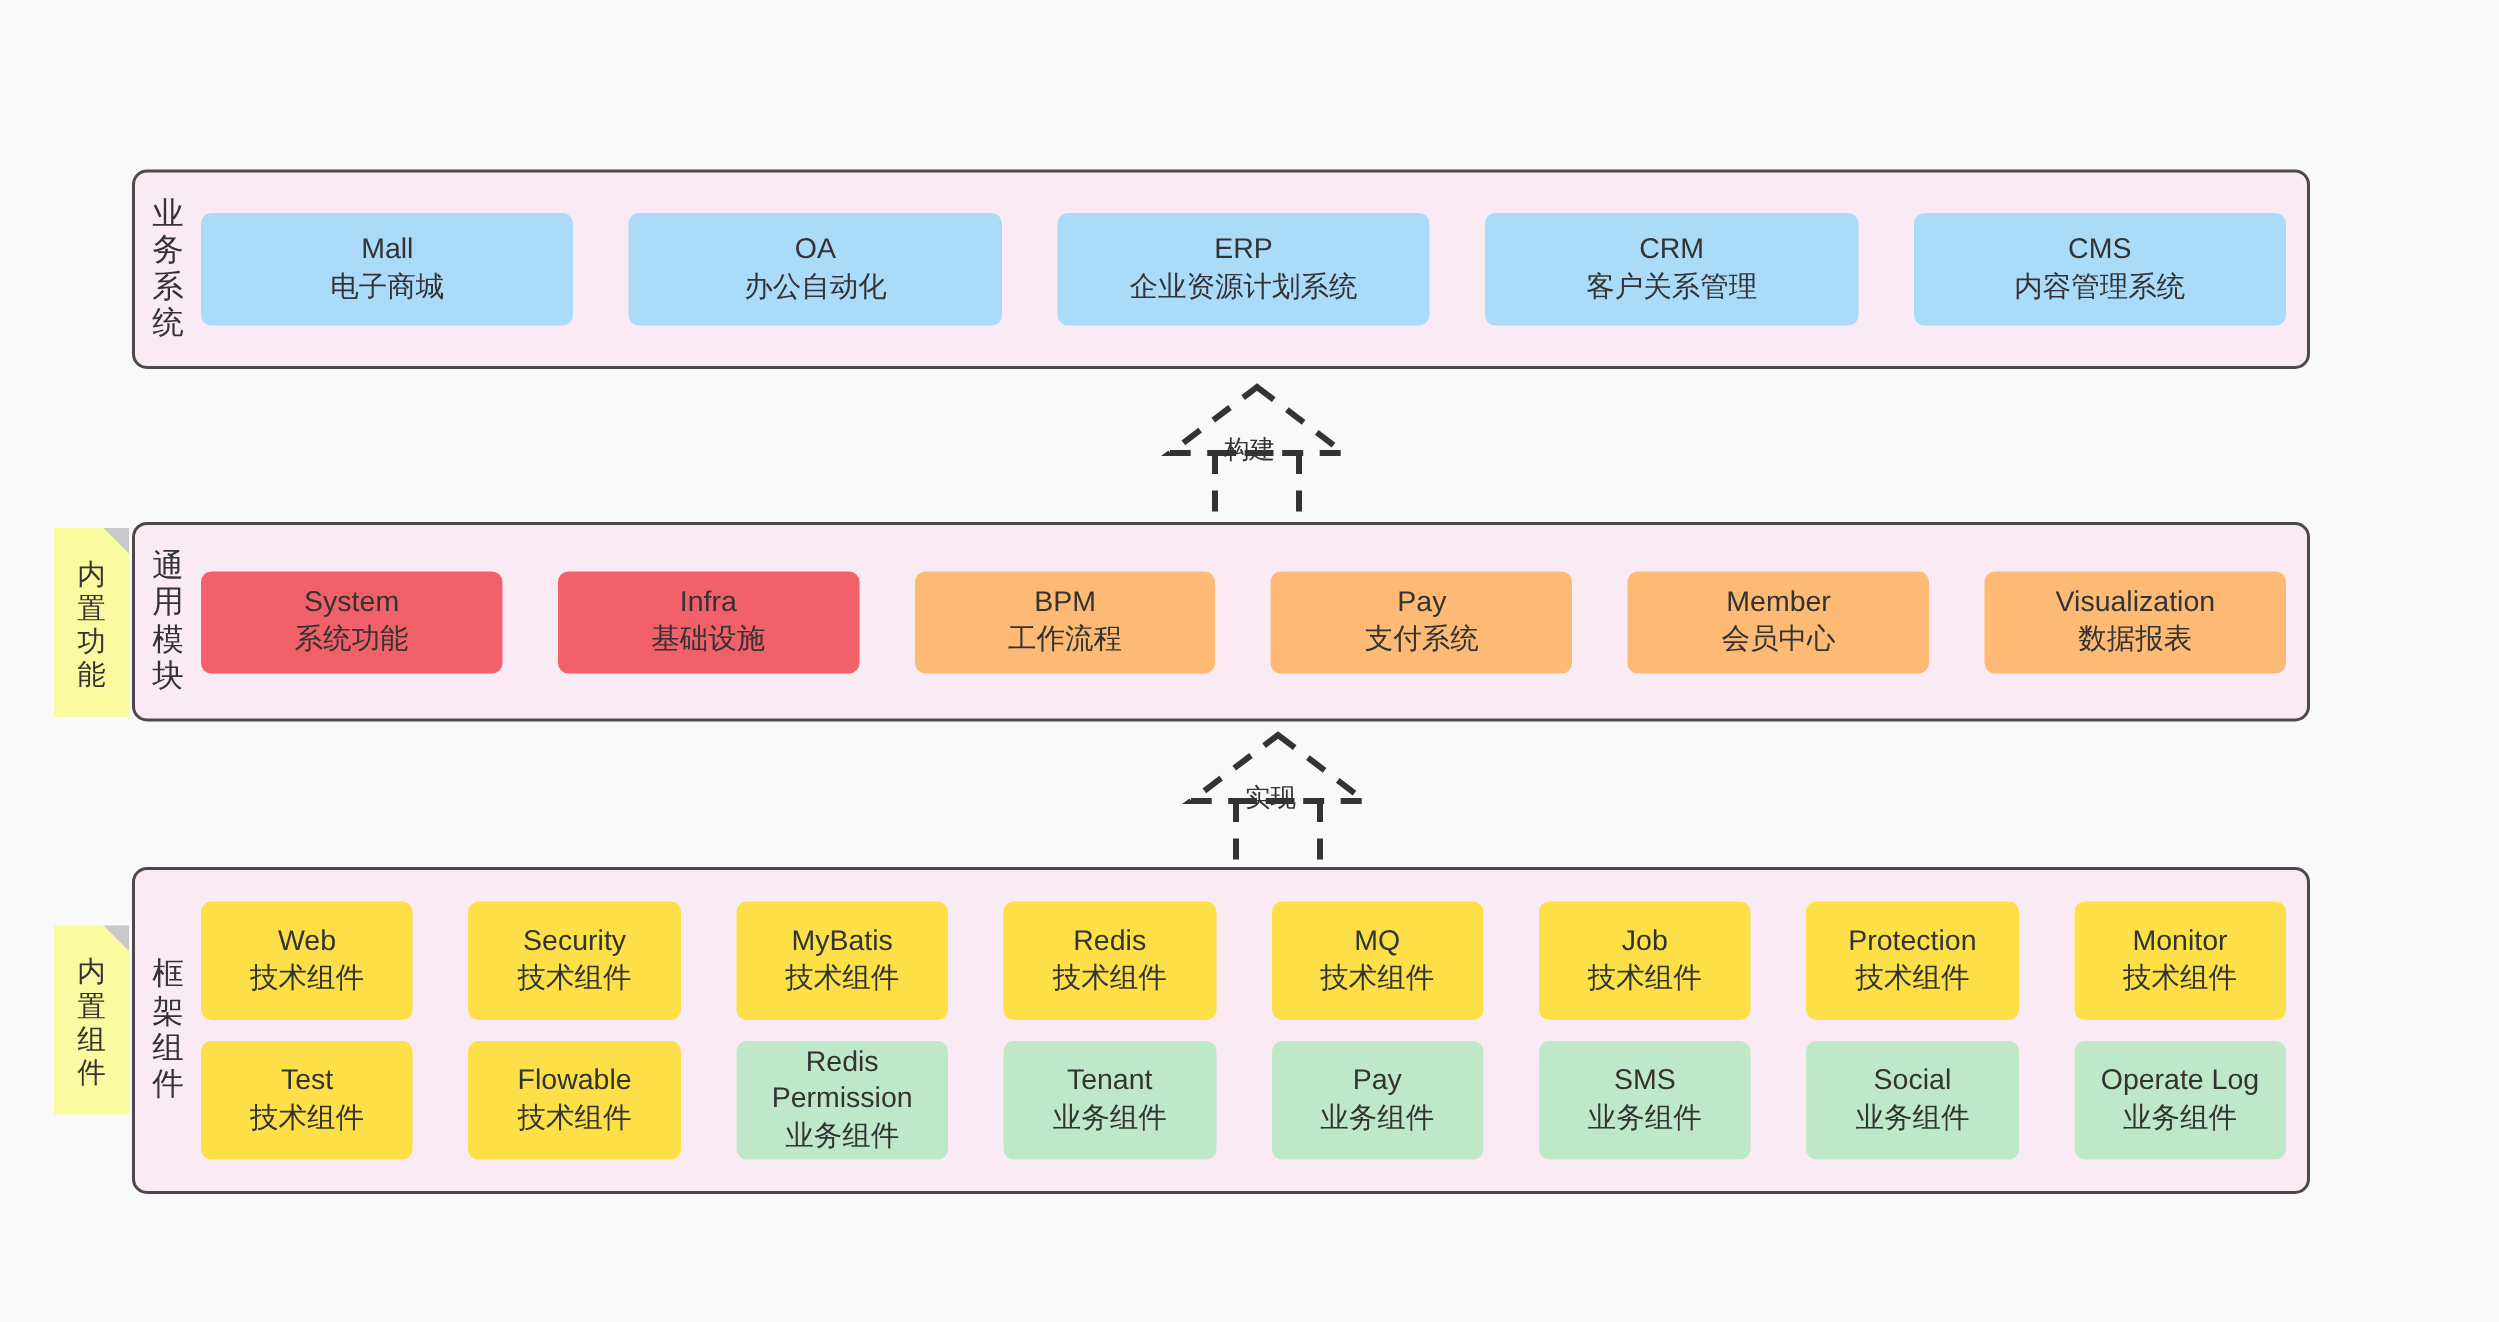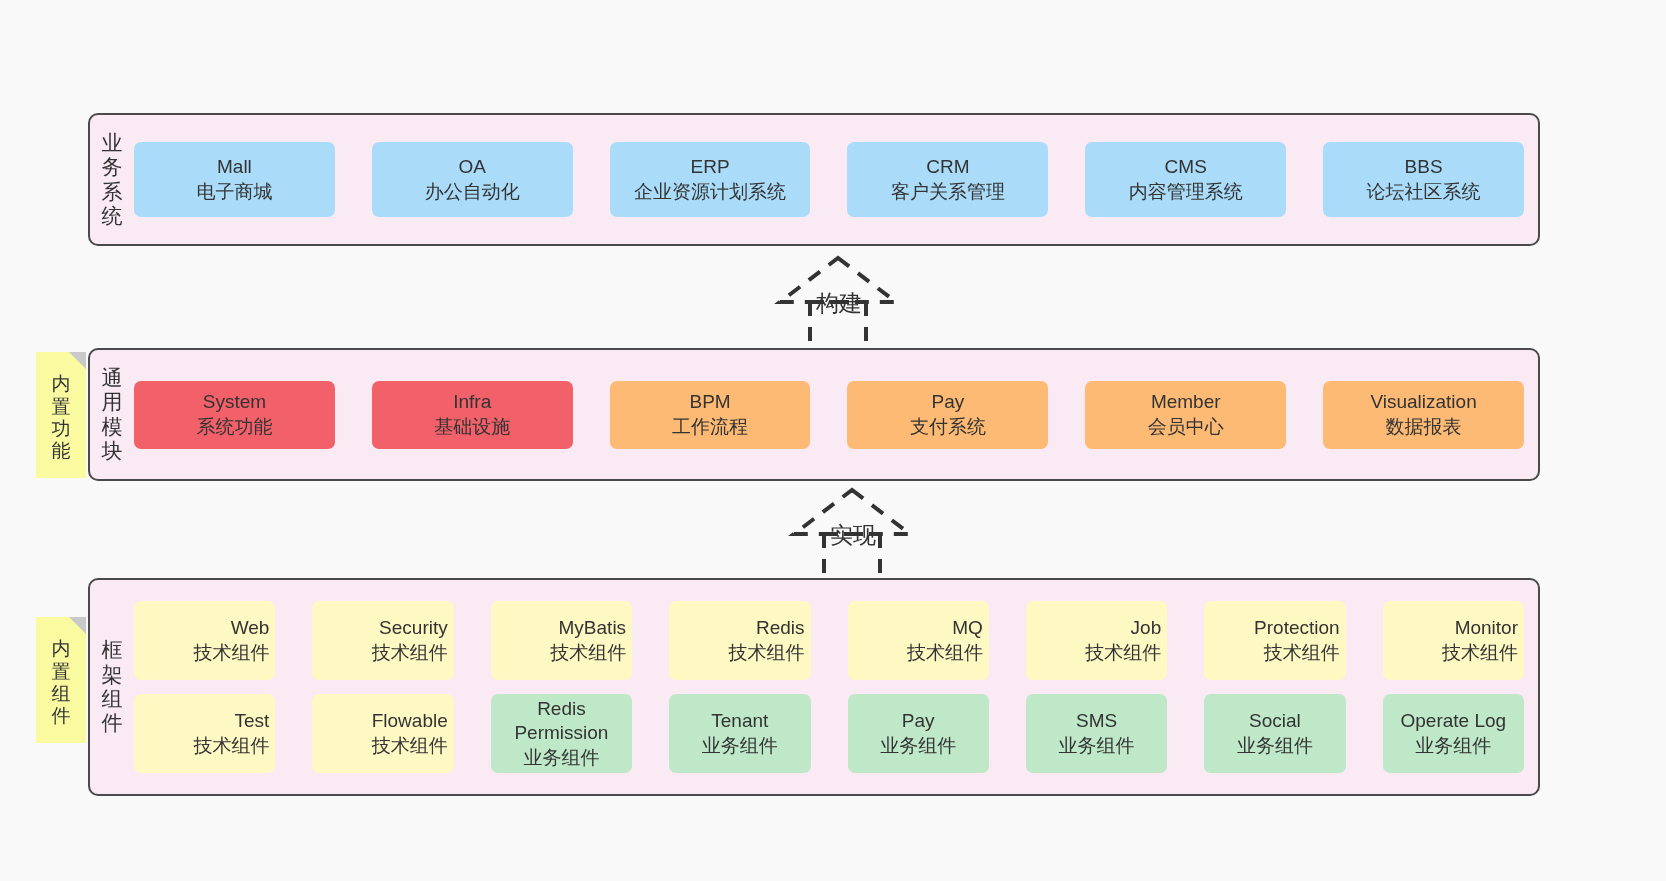--- a/index.html
+++ b/index.html
@@ -82,21 +82,21 @@
     box-sizing: border-box;
     padding: 4px 6px;
     overflow: hidden;
   }
   .card .t1 { display: block; }
   .card .t2 { display: block; }
 
   .c-blue        { background: #aadcfa; }
   .c-red         { background: #f2616a; }
   .c-pink        { background: #fdba74; }
-  .c-green       { background: #fef9c3; align-items: flex-end; }
+  .c-green       { background: #fde047; }
   .c-green-light { background: #bee8c8; }
 
   
   #band-business { left: 88px;  top: 113px; width: 1452px; height: 133px; }
   #band-business .card { height: 75px; }
 
   #band-common   { left: 88px;  top: 348px; width: 1452px; height: 133px; }
   #band-common .card { height: 68px; }
 
   #band-framework{ left: 88px;  top: 578px; width: 1452px; height: 218px; }
@@ -130,21 +130,21 @@
   #sticky-builtin-component { left: 36px; top: 617px; height: 126px; }
 
   
   .connector {
     position: absolute;
     z-index: 4;
   }
   .connector svg { display: block; overflow: visible; }
   .conn-label {
     position: absolute;
-    font-size: 23px;
+    font-size: 17px;
     color: #333333;
     background: transparent;
     white-space: nowrap;
   }
   #connector-build  { left: 748px; top: 252px; width: 180px; height: 96px; }
   #connector-build .conn-label { left: 68px; top: 36px; }
   #connector-impl   { left: 762px; top: 484px; width: 180px; height: 96px; }
   #connector-impl .conn-label { left: 68px; top: 36px; }
 </style>
 </head>
@@ -173,24 +173,20 @@
           <span class="t1">ERP</span>
           <span class="t2">企业资源计划系统</span>
         </div>
         <div class="card c-blue">
           <span class="t1">CRM</span>
           <span class="t2">客户关系管理</span>
         </div>
         <div class="card c-blue">
           <span class="t1">CMS</span>
           <span class="t2">内容管理系统</span>
-        </div>
-        <div class="card c-blue">
-          <span class="t1">BBS</span>
-          <span class="t2">论坛社区系统</span>
         </div>
       </div>
     </div>
   </div>
 
   <div class="connector" id="connector-build">
     <svg width="180" height="96" viewBox="0 0 180 96">
 
       <polygon points="90,6 148,50 32,50" fill="none" stroke="#333333" stroke-width="4" stroke-dasharray="14,11" stroke-linejoin="miter"></polygon>
 

